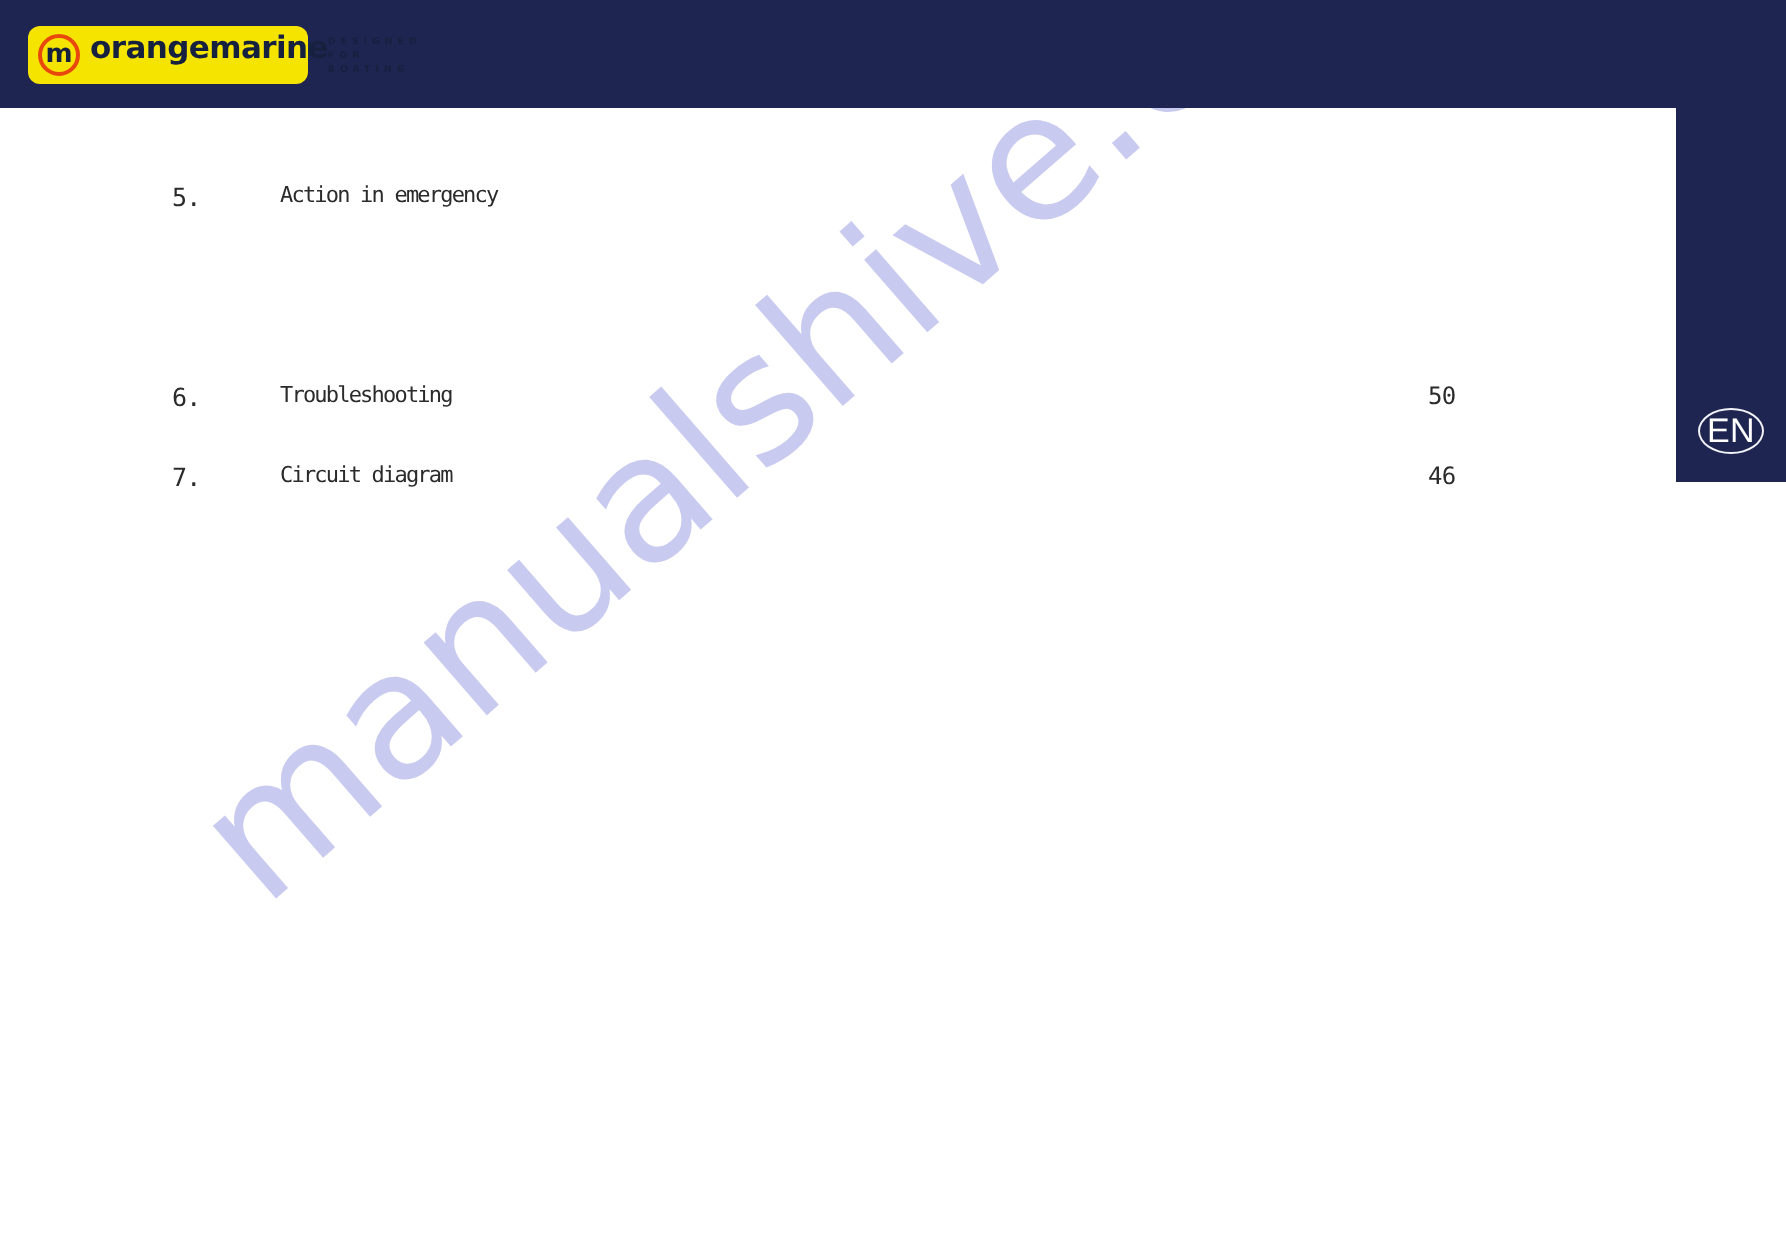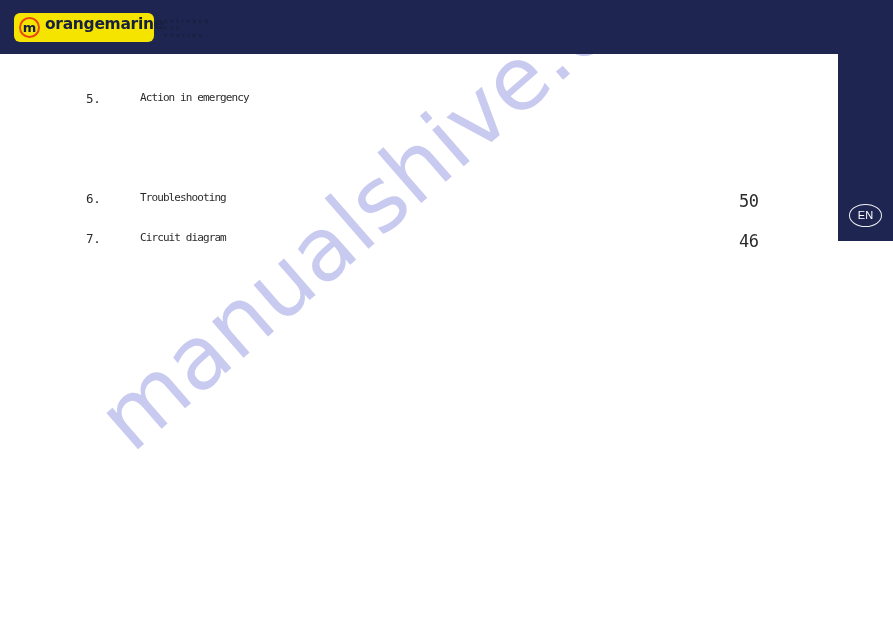--- a/index.html
+++ b/index.html
@@ -56,21 +56,21 @@
     border: 1.4px solid #f2f3f8;
     border-radius: 50%;
     box-sizing: border-box;
     display: flex;
     align-items: center;
     justify-content: center;
     z-index: 7;
   }
   .en-badge span {
     color: #ffffff;
-    font-size: 11px;
+    font-size: 17px;
     letter-spacing: 0.2px;
     font-family: "Liberation Sans", sans-serif;
     line-height: 1;
   }
 
   
   .logo {
     position: absolute;
     left: 14px;
     top: 13px;
@@ -184,24 +184,24 @@
     left: 140px;
     top: 0;
     font-family: "DejaVu Sans Mono", monospace;
     font-size: 11px;
     color: #2b2b2b;
     letter-spacing: -0.9px;
     white-space: nowrap;
   }
   .toc-page {
     position: absolute;
-    left: 739px;
+    left: 714px;
     top: 0;
     font-family: "DejaVu Sans Mono", monospace;
-    font-size: 17px;
+    font-size: 12px;
     color: #2b2b2b;
     letter-spacing: -0.4px;
     text-align: right;
   }
 </style>
 </head>
 <body>
 
 <div id="page">
 

